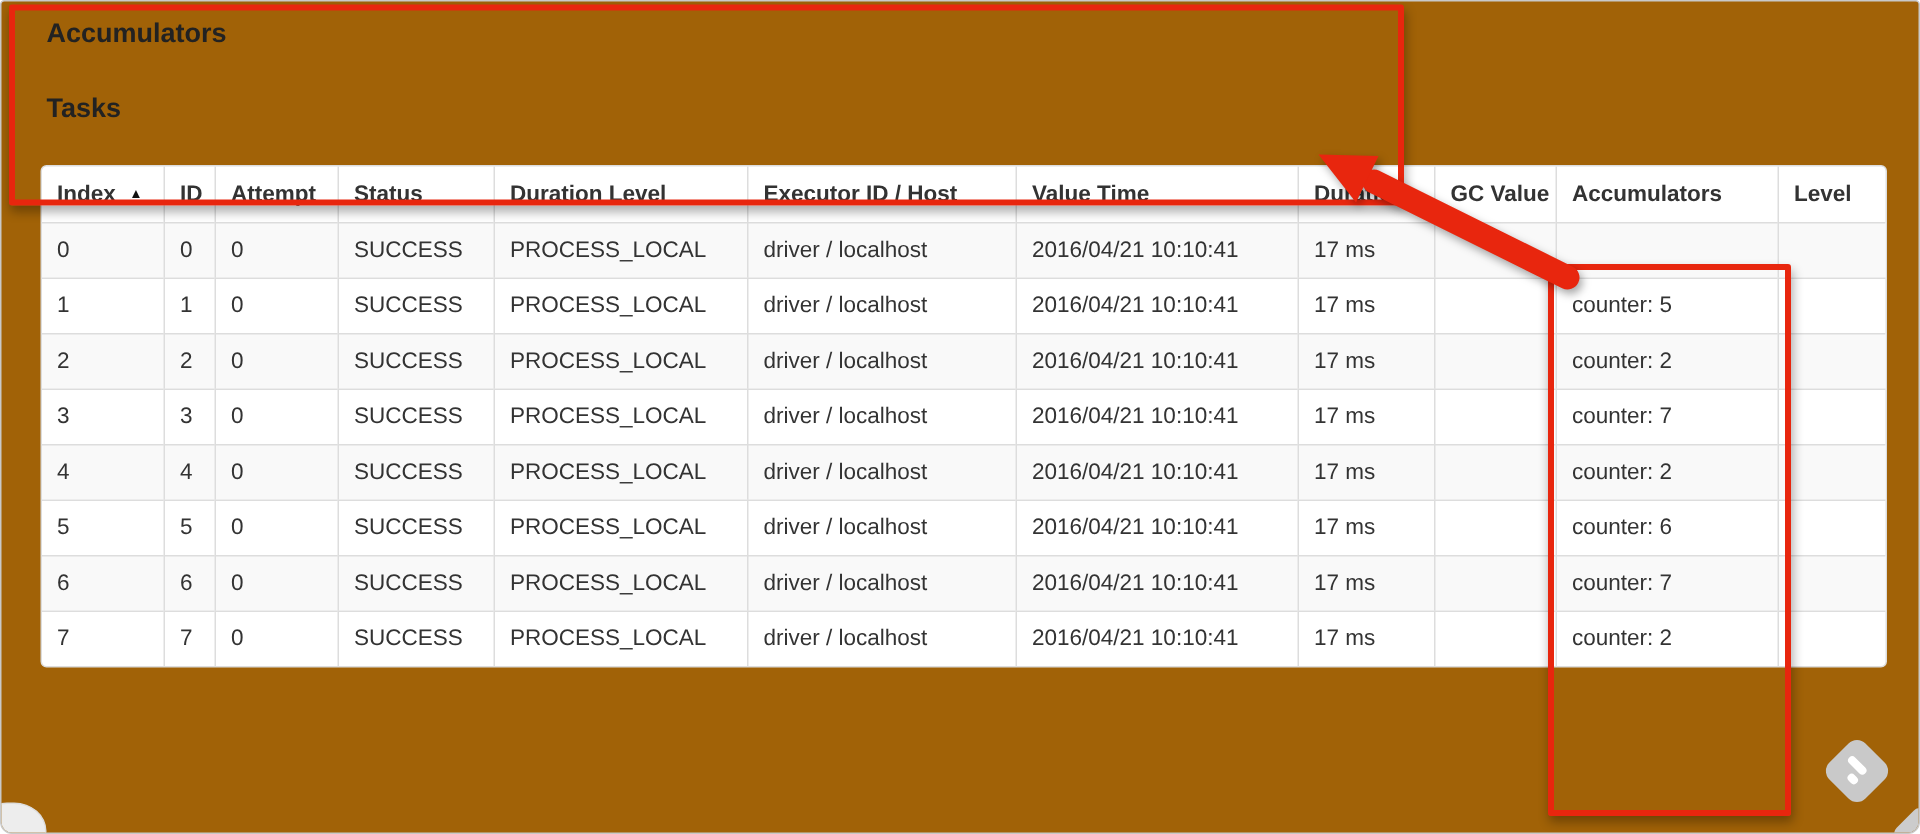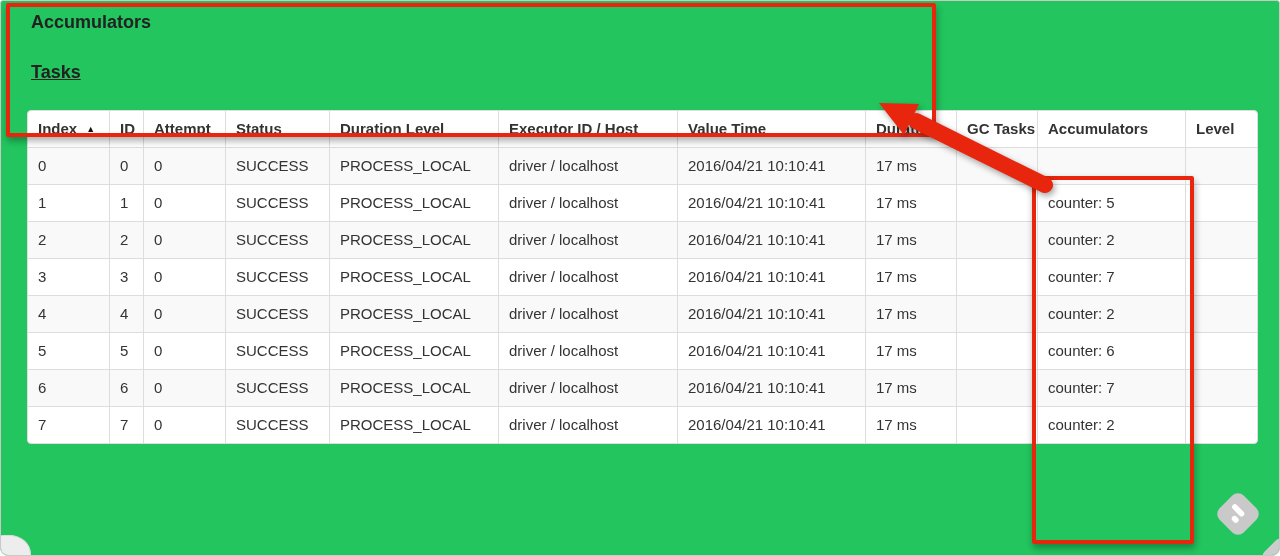--- a/index.html
+++ b/index.html
@@ -1,34 +1,34 @@
 <!DOCTYPE html>
 <html><head>
 <meta charset="utf-8">
 <style>
   * { margin: 0; padding: 0; box-sizing: border-box; }
   html, body { background: #ffffff; }
   .page {
     position: relative;
     width: 1280px; height: 556px;
-    background: #22c55e;
+    background: #a16207;
     border: 1px solid #c9c9c9;
     border-radius: 3px 3px 8px 8px;
     overflow: hidden;
     font-family: "Liberation Sans", sans-serif;
     font-size: 15px;
     color: #333333;
   }
   .content { padding: 10px 25px 0 26px; }
   h4.section-heading {
     font-size: 18px; font-weight: bold; color: #222;
     line-height: 21px; padding-left: 4px;
   }
   .heading-accumulators { margin-top: 1px; }
-  .heading-tasks { margin-top: 29px; text-decoration: underline; }
+  .heading-tasks { margin-top: 29px; }
   table.spark-table {
     border-collapse: separate; border-spacing: 0;
     border: 1px solid #dddddd;
     border-radius: 4px;
     width: 1229px;
     table-layout: fixed;
     margin-top: 18px;
     background: #fff;
   }
   table.spark-table th, table.spark-table td {
@@ -103,21 +103,21 @@
       <thead>
         <tr>
           <th><span>Index</span><span class="sort-icon">▲</span></th>
           <th>ID</th>
           <th>Attempt</th>
           <th>Status</th>
           <th>Duration Level</th>
           <th>Executor ID / Host</th>
           <th>Value Time</th>
           <th>Duration</th>
-          <th>GC Tasks</th>
+          <th>GC Value</th>
           <th>Accumulators</th>
           <th>Level</th>
         </tr>
       </thead>
       <tbody>
           <tr>
       <td>0</td>
       <td>0</td>
       <td>0</td>
       <td>SUCCESS</td>

